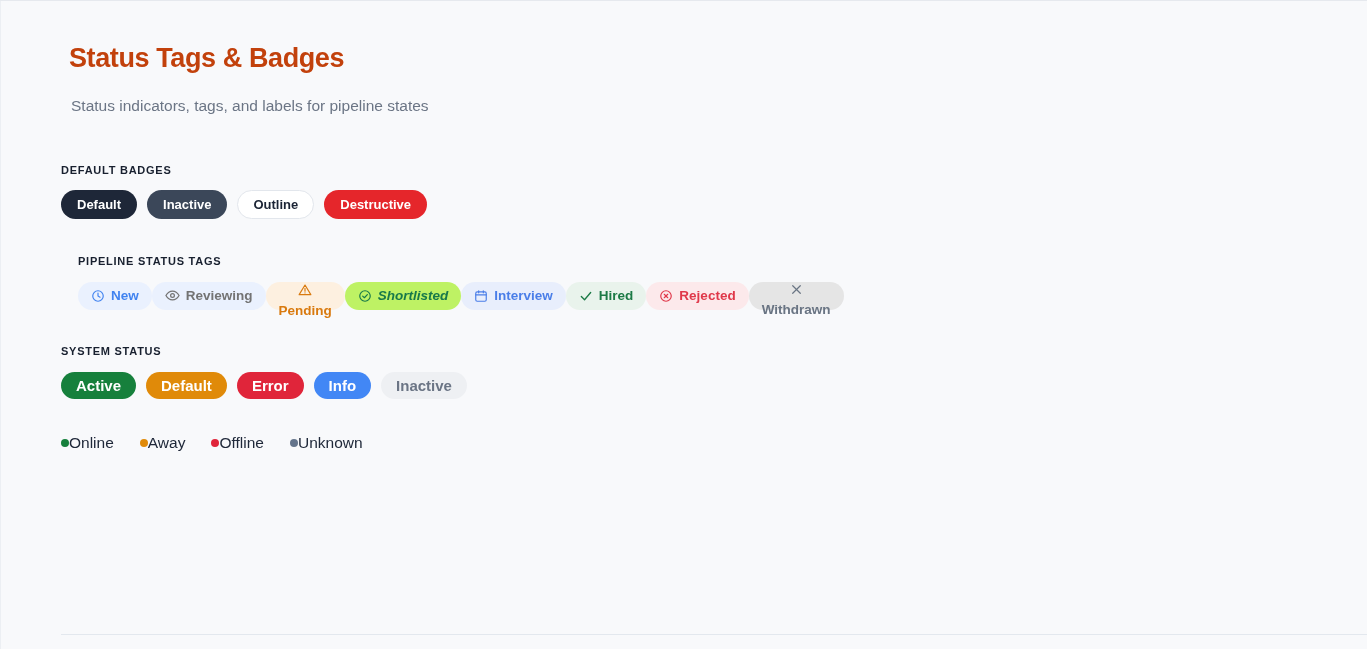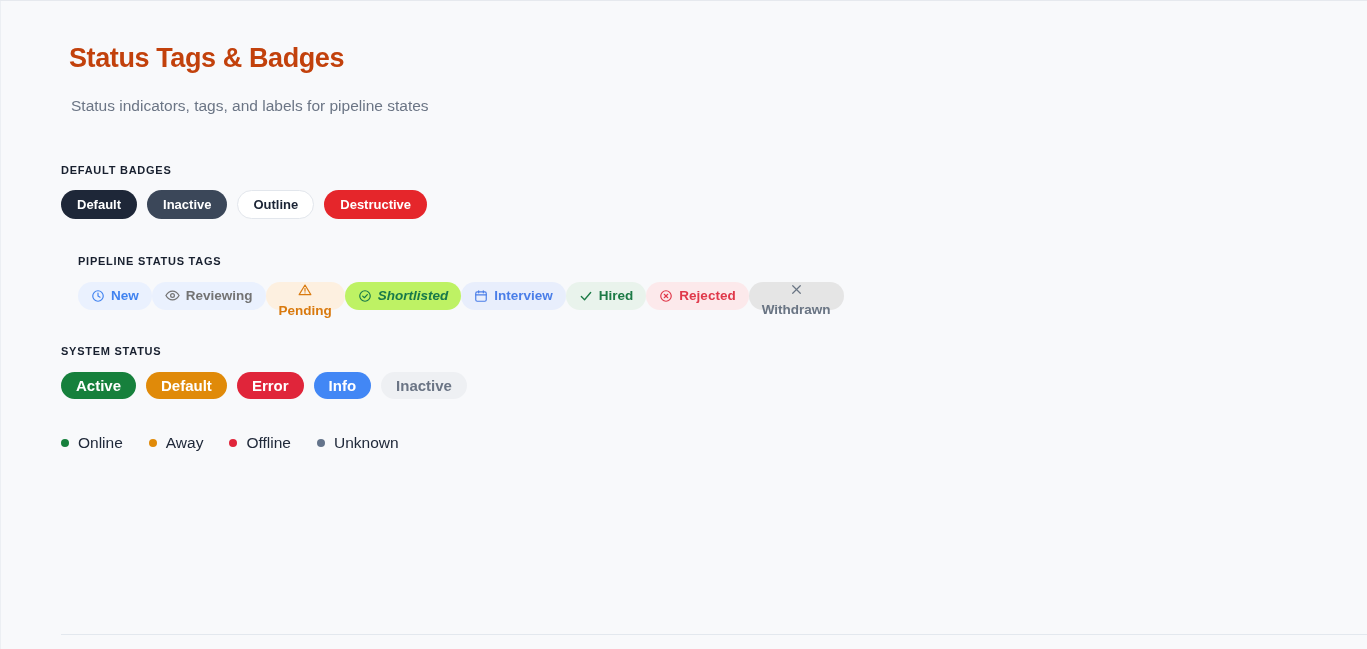--- a/index.html
+++ b/index.html
@@ -129,21 +129,21 @@
   .s-active   { background: #16803c; color: #ffffff; }
   .s-warning  { background: #e08a09; color: #ffffff; }
   .s-error    { background: #e0253a; color: #ffffff; }
   .s-info     { background: #4287f5; color: #ffffff; }
   .s-inactive { background: #eef0f3; color: #6b7585; }
 
   
   .dot-item {
     display: inline-flex;
     align-items: center;
-    gap: 9px;
+    gap: 0;
     font-size: 15.5px;
     color: #20293a;
   }
   .dot {
     width: 8px;
     height: 8px;
     border-radius: 50%;
     display: block;
     flex: none;
   }

